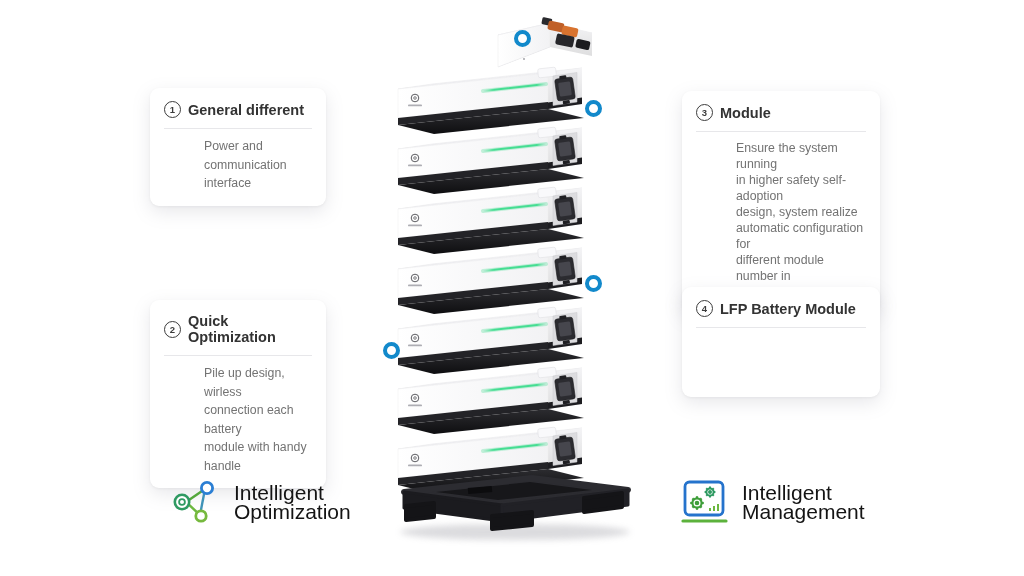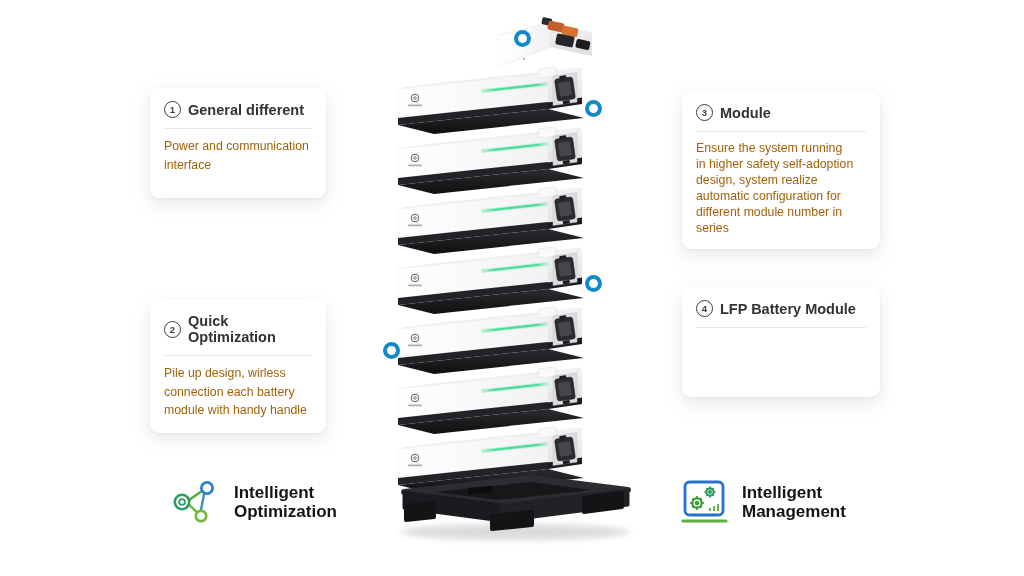--- a/index.html
+++ b/index.html
@@ -18,28 +18,28 @@
   #card-2{left:150px;top:300px;min-height:120px;}
   #card-3{left:682px;top:91px;min-height:141px;}
   #card-4{left:682px;top:287px;min-height:110px;}
   .card-title{display:flex;align-items:center;font-size:14.5px;font-weight:bold;color:#333;}
   .num-circle{
     flex:none;width:15px;height:15px;border:1.1px solid #3c3c3c;border-radius:50%;
     display:inline-flex;align-items:center;justify-content:center;
     font-size:9.5px;font-weight:bold;color:#3c3c3c;margin-right:7px;
   }
   .card-divider{height:1px;background:#e7e7ea;margin:10px 0 8px;}
-  .card-body{font-size:12.3px;color:#a16207;white-space:pre-line;}
+  .card-body{font-size:12.3px;color:#737373;white-space:pre-line;margin-left:40px;}
   .card--left .card-body{line-height:18.5px;}
   .card--right .card-body{line-height:16px;}
   .feature{position:absolute;display:flex;align-items:center;}
   #feature-left{left:170px;top:478px;}
   #feature-right{left:680px;top:478px;}
   .feature-icon{flex:none;margin-right:12px;}
-  .feature-label{font-size:17px;font-weight:bold;color:#141414;line-height:19px;white-space:pre-line;}
+  .feature-label{font-size:21px;font-weight:normal;color:#141414;line-height:19px;white-space:pre-line;}
   .hotspot{
     position:absolute;width:17px;height:17px;box-sizing:border-box;
     border:4.5px solid #1289cb;border-radius:50%;background:#fff;
   }
   #stack-wrap{position:absolute;left:380px;top:8px;width:260px;height:546px;}
 </style>
 </head>
 <body>
 <div id="screen">
 

